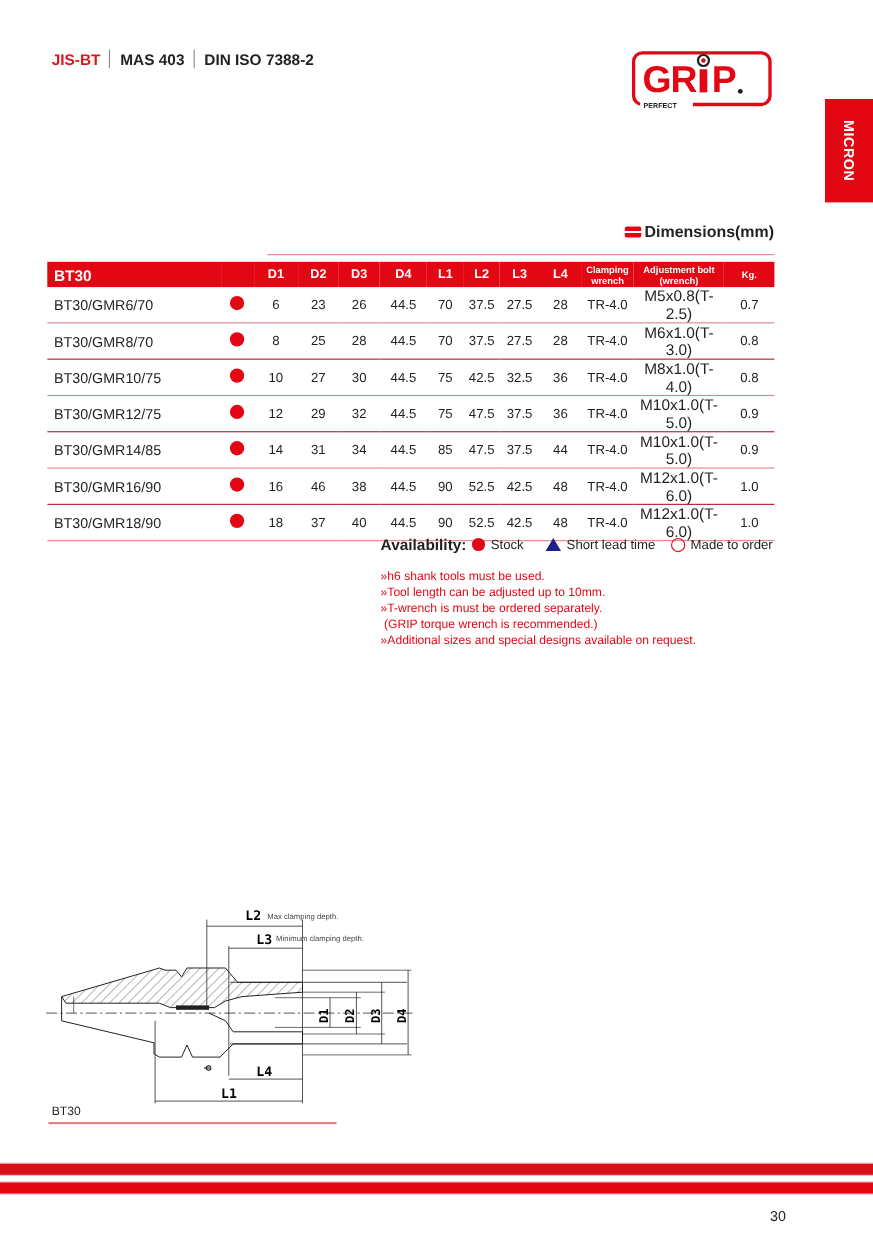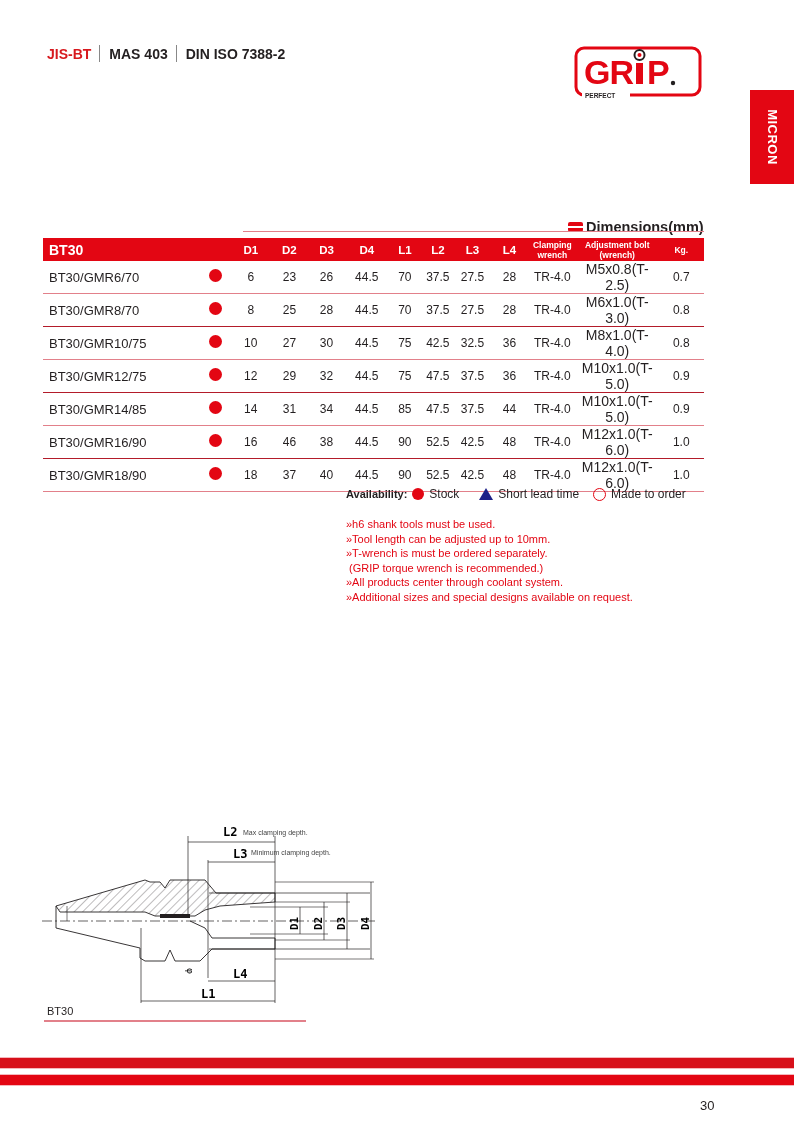--- a/index.html
+++ b/index.html
@@ -3,36 +3,36 @@
 <meta charset="utf-8">
 <style>
   html, body { margin:0; padding:0; background:#fff; }
   body { width:794px; height:1123px; position:relative; overflow:hidden; font-family:"Liberation Sans", sans-serif; color:#231f20; }
   .std { position:absolute; left:47px; top:45px; font-weight:bold; font-size:14px; display:flex; align-items:center; }
   .std .jis { color:#d7191e; }
   .std .sep { display:inline-block; width:1px; height:17px; background:#888; margin:0 9px 0 8px; }
   .logo { position:absolute; left:574px; top:46px; width:128px; height:53px; }
   .side-tab { position:absolute; left:750px; top:90px; width:44px; height:94px; background:#e30613; }
   .side-tab span { position:absolute; left:50%; top:50%; transform:translate(-50%,-50%) rotate(90deg); color:#fff; font-weight:bold; font-size:13px; white-space:nowrap; letter-spacing:0.5px; }
-  .dim-title { position:absolute; left:568px; top:219px; font-weight:bold; font-size:14.5px; display:flex; align-items:center; color:#231f20; }
+  .dim-title { position:absolute; left:568px; top:203px; font-weight:bold; font-size:14.5px; display:flex; align-items:center; color:#231f20; }
   .dim-title .bars { display:inline-block; width:15px; height:10px; margin-right:3px; background:linear-gradient(#e30613 0 4px, transparent 4px 6px, #e30613 6px 10px); border-radius:2px; }
   .top-rule { position:absolute; left:243px; top:231px; width:461px; height:1px; background:#e2808a; }
   table.spec { position:absolute; left:43px; top:238px; width:661px; border-collapse:collapse; }
   table.spec thead tr { background:#e30613; color:#fff; height:23px; }
   table.spec th { font-weight:bold; font-size:11.5px; padding:0; text-align:center; }
   table.spec th.small { font-size:8.5px; line-height:10px; }
   table.spec th.name { text-align:left; padding-left:6px; font-size:14px; }
   table.spec td { font-size:12px; text-align:center; padding:0; height:25.5px; color:#231f20; }
   table.spec td.name { text-align:left; padding-left:6px; font-size:13px; }
   table.spec td.bolt { font-size:14px; }
   table.spec tbody tr { border-bottom:1.5px solid #e2808a; }
   table.spec tbody tr:nth-child(even) { border-bottom-color:#b31b2a; }
   .dot { display:inline-block; width:13px; height:13px; border-radius:50%; background:#e30613; }
   .avail { position:absolute; left:346px; top:487px; display:flex; align-items:center; font-size:12px; color:#231f20; }
-  .avail .label { font-weight:bold; font-size:11px; margin-right:5px; }
+  .avail .label { font-weight:bold; font-size:14px; margin-right:5px; }
   .avail .circ { display:inline-block; width:12px; height:12px; border-radius:50%; background:#e30613; margin-right:5px; }
   .avail .tri { width:0; height:0; border-left:7px solid transparent; border-right:7px solid transparent; border-bottom:12px solid #1d2088; margin:0 5px 0 20px; }
   .avail .ring { display:inline-block; width:11px; height:11px; border-radius:50%; border:1.2px solid #e30613; margin:0 5px 0 14px; }
   .notes { position:absolute; left:346px; top:517px; font-size:11px; line-height:14.6px; color:#e30613; }
   .notes .warn { display:flex; align-items:center; margin-top:1px; font-size:11.5px; }
   .notes .warn svg { margin-right:6px; }
   .drawing { position:absolute; left:40px; top:818px; width:340px; height:188px; }
   .draw-caption { position:absolute; left:47px; top:1005px; font-size:11px; color:#231f20; }
   .draw-rule { position:absolute; left:44px; top:1020px; width:262px; height:2px; background:#e2808a; }
   .foot-bar1 { position:absolute; left:0; top:1058px; width:794px; height:10px; background:#d7101a; box-shadow:0 0 0 1px #f5b7bc; }
@@ -222,21 +222,20 @@
   <span>Short lead time</span>
   <span class="ring"></span>
   <span>Made to order</span>
 </div>
 
 <div class="notes">
   <div>»h6 shank tools must be used.</div>
   <div>»Tool length can be adjusted up to 10mm.</div>
   <div>»T-wrench is must be ordered separately.</div>
   <div style="white-space:pre"> (GRIP torque wrench is recommended.)</div>
-  <div>»All products center through coolant system.</div>
   <div>»Additional sizes and special designs available on request.</div>
 </div>
 
 <svg class="drawing" viewBox="0 0 340 188">
   <defs>
     <pattern id="hatch" width="6" height="6" patternUnits="userSpaceOnUse" patternTransform="rotate(45)">
       <line x1="0" y1="0" x2="0" y2="6" stroke="#231f20" stroke-width="0.6"></line>
     </pattern>
   </defs>
 

